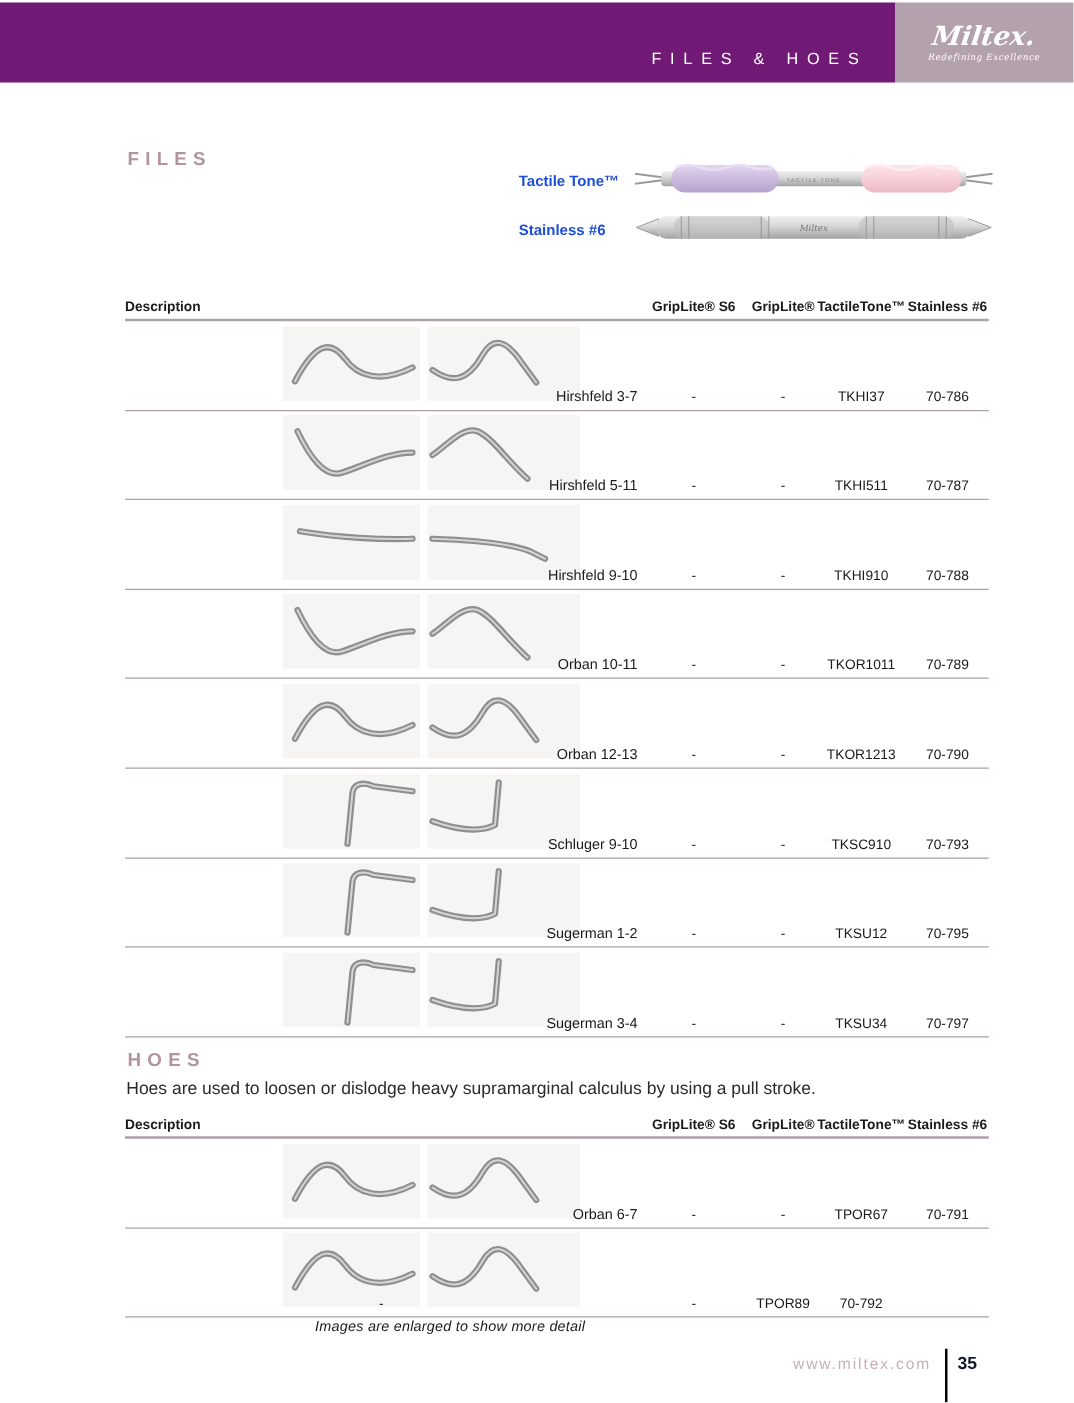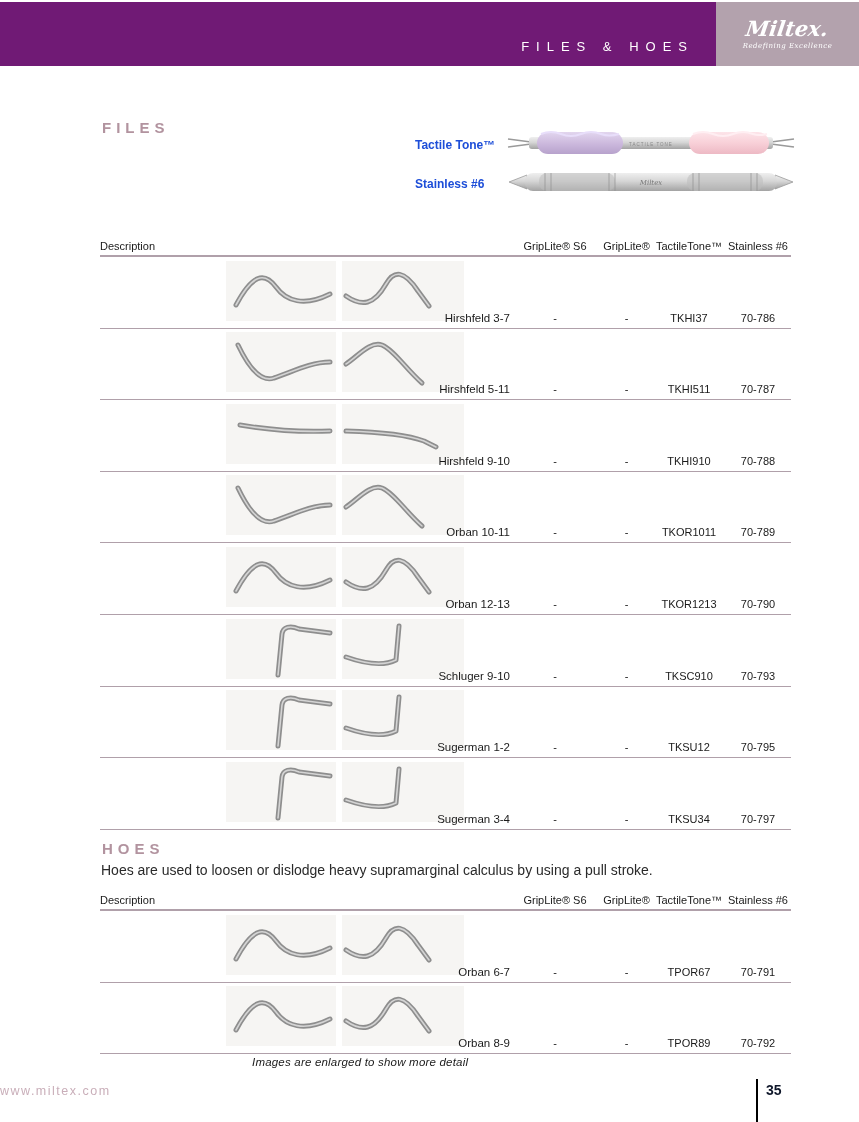--- a/index.html
+++ b/index.html
@@ -34,36 +34,36 @@
   .handle-svg{position:absolute;left:505px;width:292px;height:38px;}
   #handle-tactile{top:124px;}
   #handle-stainless{top:163px;}
 
   
   .cat-table{position:absolute;left:100px;width:691px;}
   #files-table{top:240px;}
   #hoes-table{top:894px;}
   .thead{display:grid;grid-template-columns:1fr 90px 53px 72px 66px;align-items:end;
          border-bottom:2px solid #b0a0aa;padding-bottom:3px;}
-  .thead .th{font-size:11px;font-weight:normal;text-align:center;white-space:nowrap;}
+  .thead .th{font-size:11px;font-weight:bold;text-align:center;white-space:nowrap;}
   .thead .th:first-child{text-align:left;}
   .trow{position:relative;height:70.6px;border-bottom:1.5px solid #b0a0aa;}
   .trow .cells{position:absolute;left:0;right:0;bottom:0;display:grid;
                grid-template-columns:1fr 90px 53px 72px 66px;align-items:end;padding-bottom:4px;}
   .trow .cell{font-size:11px;text-align:center;white-space:nowrap;}
   .trow .cell.desc{text-align:right;font-size:11.5px;}
   .tip-svg{position:absolute;left:126px;bottom:7px;width:238px;height:60px;}
   .tip-bg{fill:#f6f5f3;}
   .tip-main{fill:none;stroke:#8e8e8e;stroke-width:5;stroke-linecap:round;stroke-linejoin:round;}
   .tip-hi{fill:none;stroke:#d4d4d4;stroke-width:1.6;stroke-linecap:round;stroke-linejoin:round;}
 
   
   .footer-note{position:absolute;left:252px;top:1056px;font-style:italic;font-size:11.5px;
                color:#1a1a1a;letter-spacing:.2px;}
-  .footer-url{position:absolute;left:0;top:1084px;width:745px;text-align:left;font-size:12.5px;
+  .footer-url{position:absolute;left:0;top:1084px;width:745px;text-align:right;font-size:12.5px;
               letter-spacing:1.5px;color:#c9aeb9;cursor:pointer;}
   .footer-divider{position:absolute;left:756px;top:1079px;width:1.5px;height:43px;background:#000;}
   .footer-page{position:absolute;left:766px;top:1082px;font-size:14px;font-weight:bold;color:#0f172a;}
 </style>
 </head>
 <body>
 
 <div class="page">
 
   <div class="topbar">
@@ -297,21 +297,20 @@
         <div class="trow">
     <svg class="tip-svg" viewBox="0 0 238 60">
       <rect class="tip-bg" x="0" y="0" width="110" height="60"></rect>
       <rect class="tip-bg" x="116" y="0" width="122" height="60"></rect>
       <path class="tip tip-main" d="M10,44 C26,14 38,10 50,26 C60,40 78,46 104,33"></path>
       <path class="tip tip-main" d="M120,35 C136,46 148,44 160,23 C168,9 178,9 192,30 L203,45"></path>
       <path class="tip tip-hi" d="M10,44 C26,14 38,10 50,26 C60,40 78,46 104,33"></path>
       <path class="tip tip-hi" d="M120,35 C136,46 148,44 160,23 C168,9 178,9 192,30 L203,45"></path>
     </svg>
     <div class="cells">
-      <span class="cell desc">Orban 8-9</span>
       <span class="cell">-</span>
       <span class="cell">-</span>
       <span class="cell">TPOR89</span>
       <span class="cell">70-792</span>
     </div>
   </div>
       </div>
   </div>
 
   <span class="footer-note">Images are enlarged to show more detail</span>

